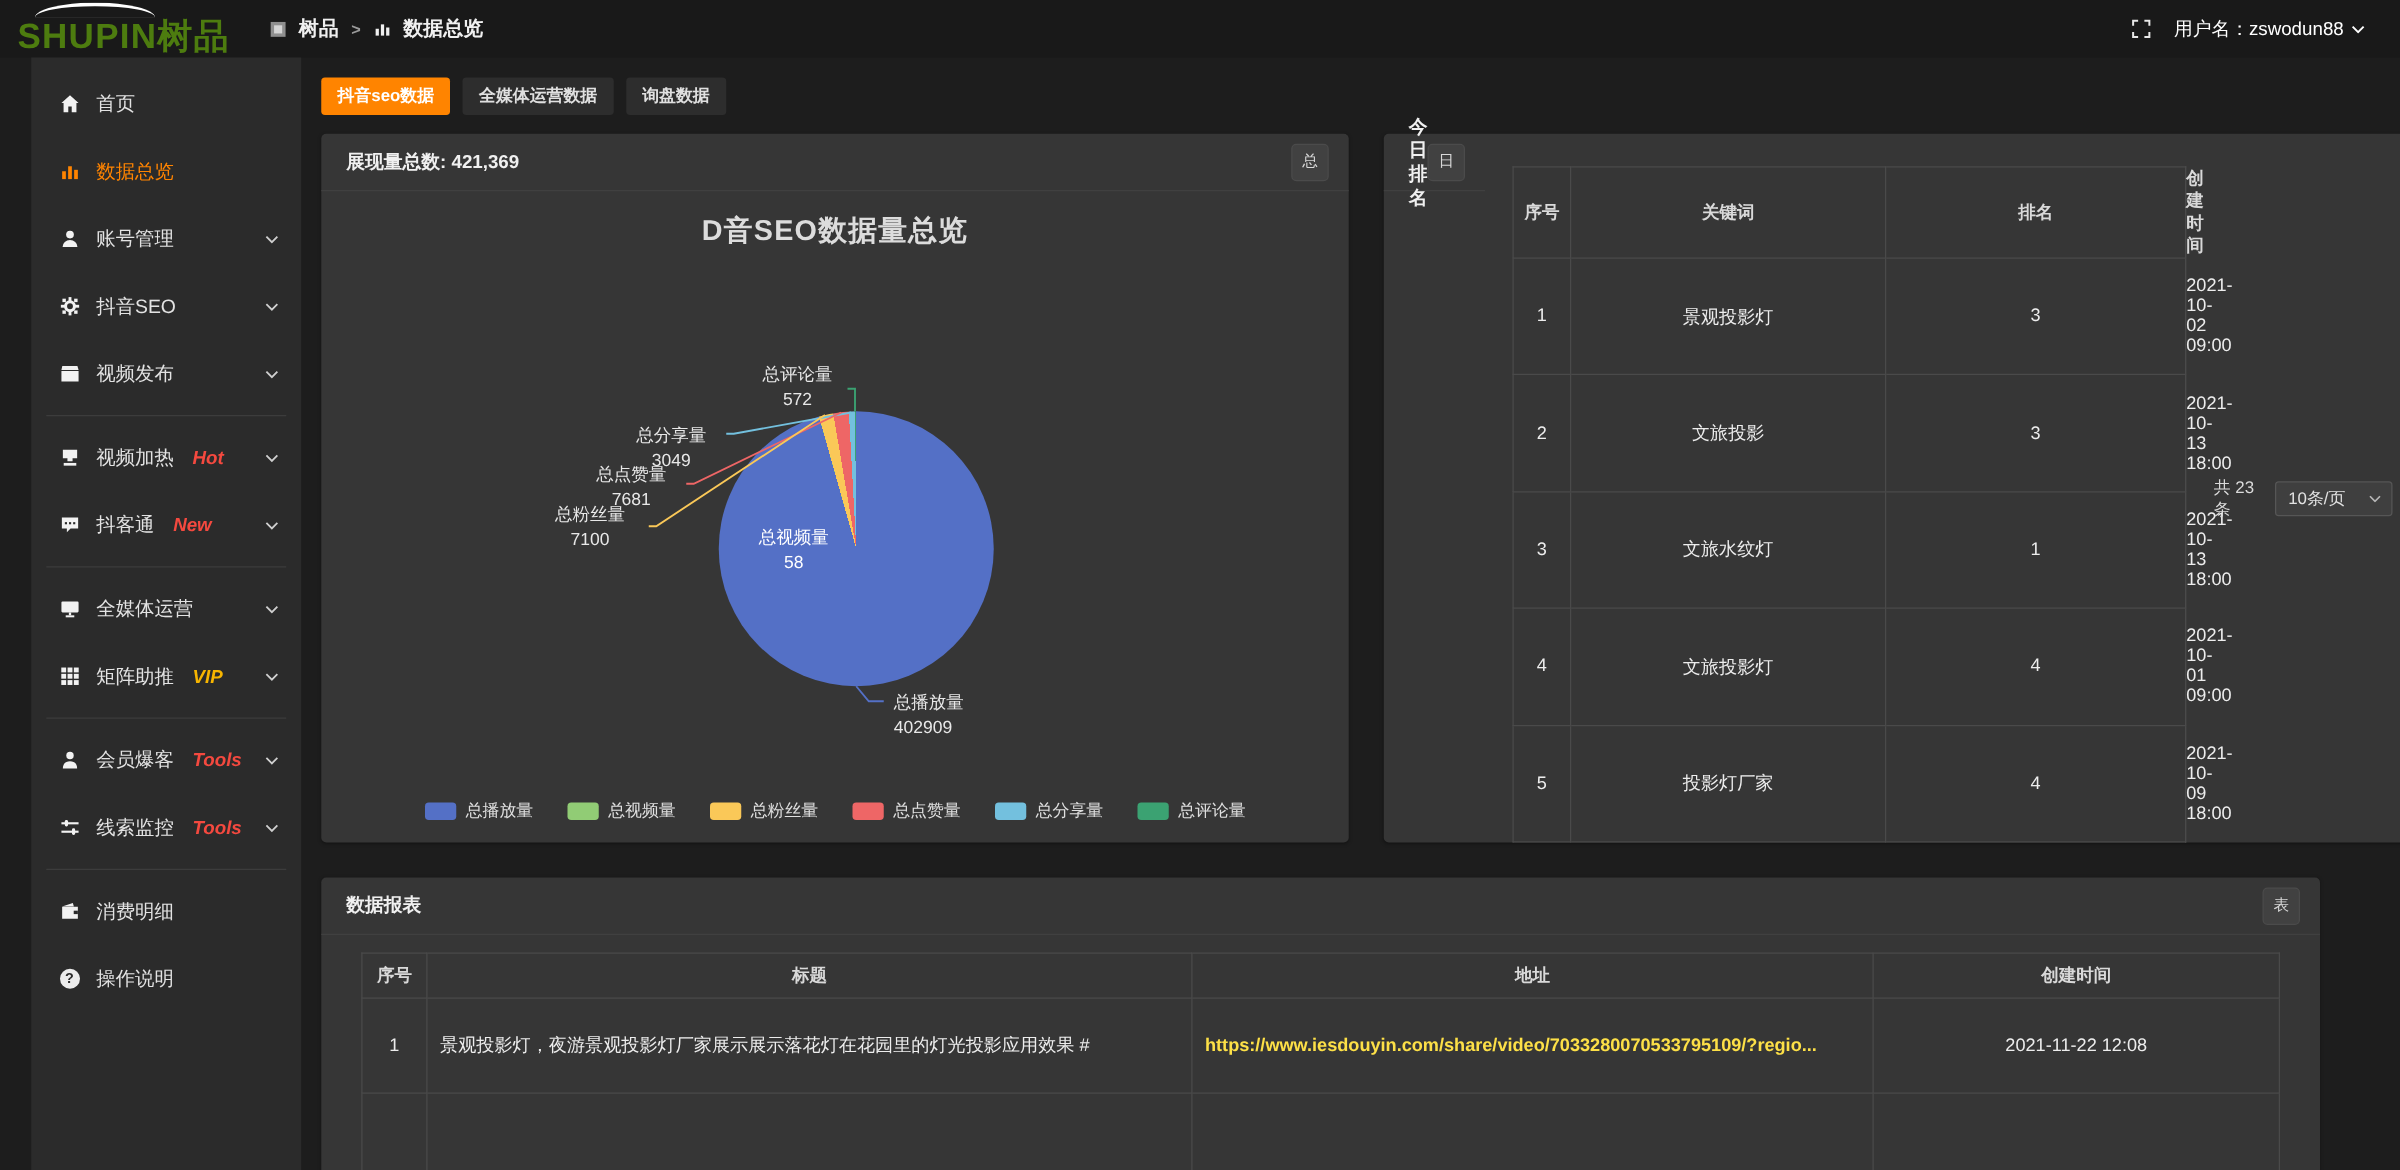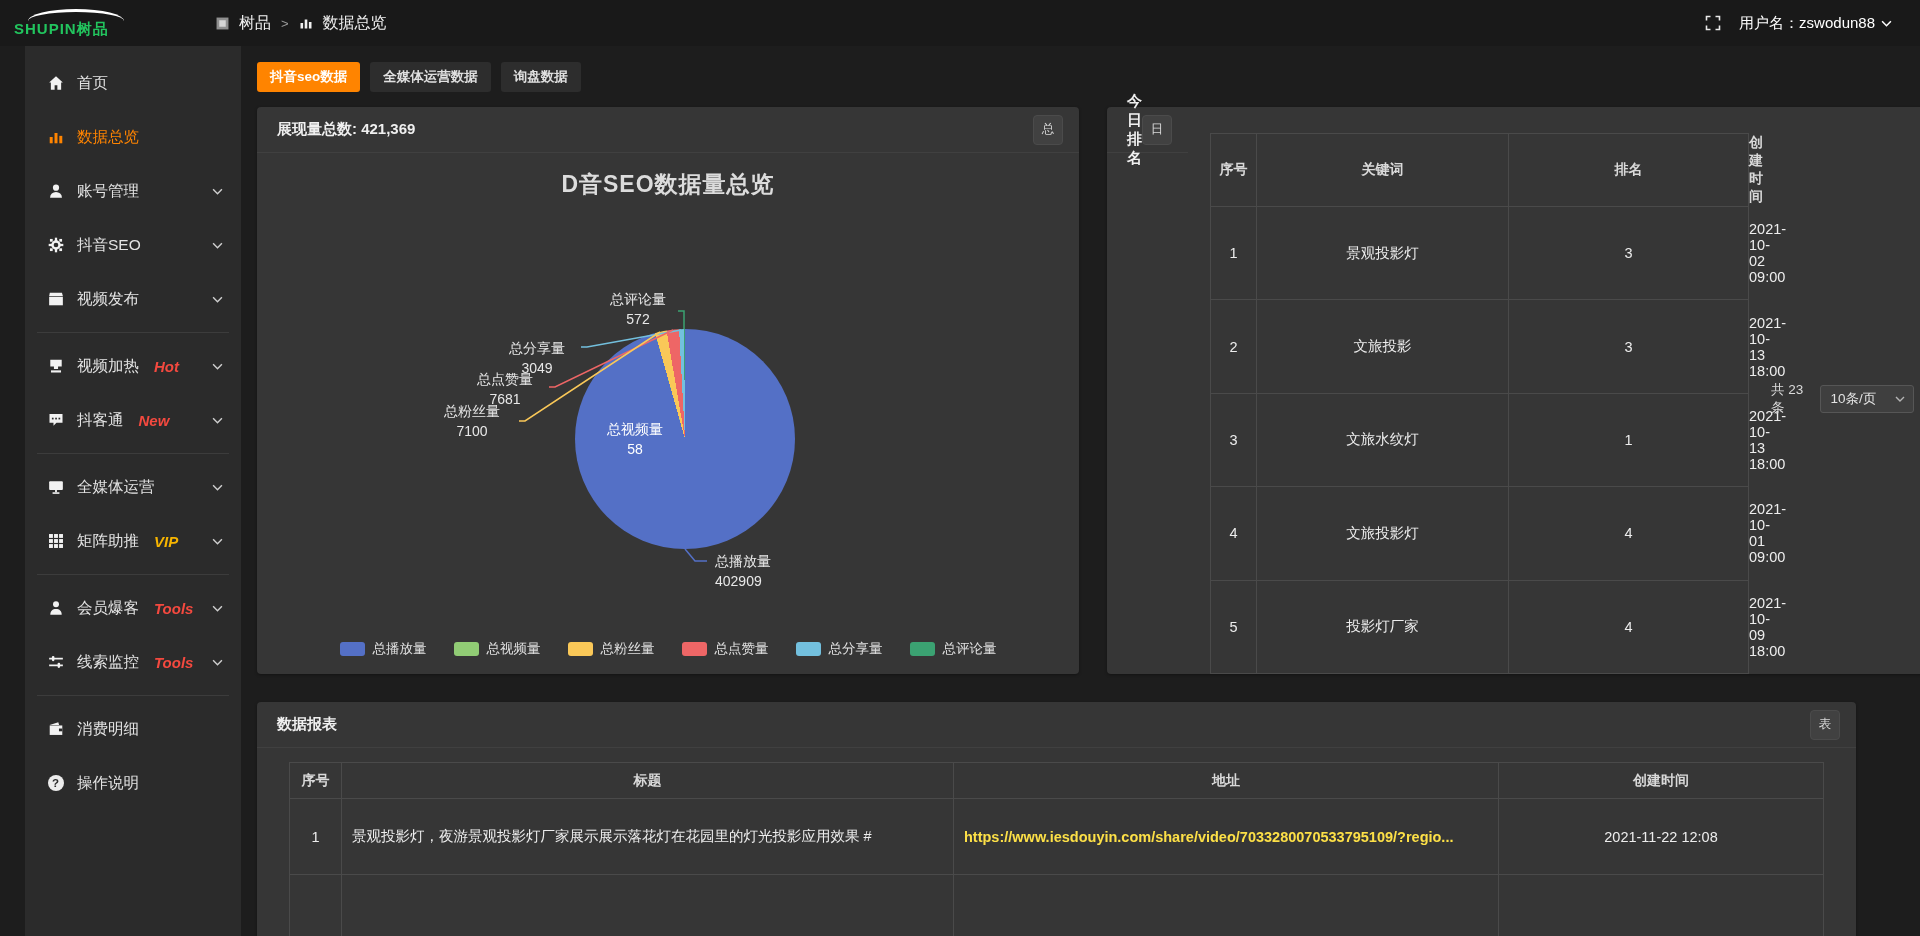--- a/index.html
+++ b/index.html
@@ -4,22 +4,22 @@
 <style>
   * { margin:0; padding:0; box-sizing:border-box; }
   html,body { width:1920px; height:936px; overflow:hidden; background:#1d1d1d;
     font-family:"Liberation Sans","DejaVu Sans",sans-serif; color:#e6e6e6; }
   .app { width:100%; height:100%; display:flex; flex-direction:column; }
 
   
   header { height:46px; background:#191919; display:flex; align-items:center; flex:0 0 46px; }
   .logo-box { width:216px; padding-left:14px; }
   .logo-arc { width:96px; height:12px; border-top:3px solid #fff; border-radius:50% 50% 0 0 / 100% 100% 0 0; margin-left:14px; }
-  .logo-text { font-size:15px; font-weight:bold; letter-spacing:1px; color:#22c55e; line-height:1.1; }
-  .crumb { display:flex; align-items:center; gap:8px; font-size:16px; color:#f0f0f0; }
+  .logo-text { font-size:28px; font-weight:bold; letter-spacing:1px; color:#4d7c0f; line-height:1.1; }
+  .crumb { display:flex; align-items:center; gap:8px; font-size:16px; color:#f0f0f0;font-weight:bold; }
   .crumb .sep { color:#9a9a9a; font-size:13px; margin:0 2px; }
   .crumb-icn { display:inline-flex; margin-right:2px; }
   .hdr-right { margin-left:auto; display:flex; align-items:center; gap:18px; padding-right:28px; }
   .fs-btn { display:inline-flex; cursor:pointer; }
   .user-chip { display:flex; align-items:center; gap:6px; font-size:15px; color:#fff; cursor:pointer; }
 
   .body-wrap { flex:1; display:flex; min-height:0;padding-left:25px; }
 
   
   aside { width:216px; background:#2b2b2b; flex:0 0 216px; padding-top:10px; overflow:hidden; }

